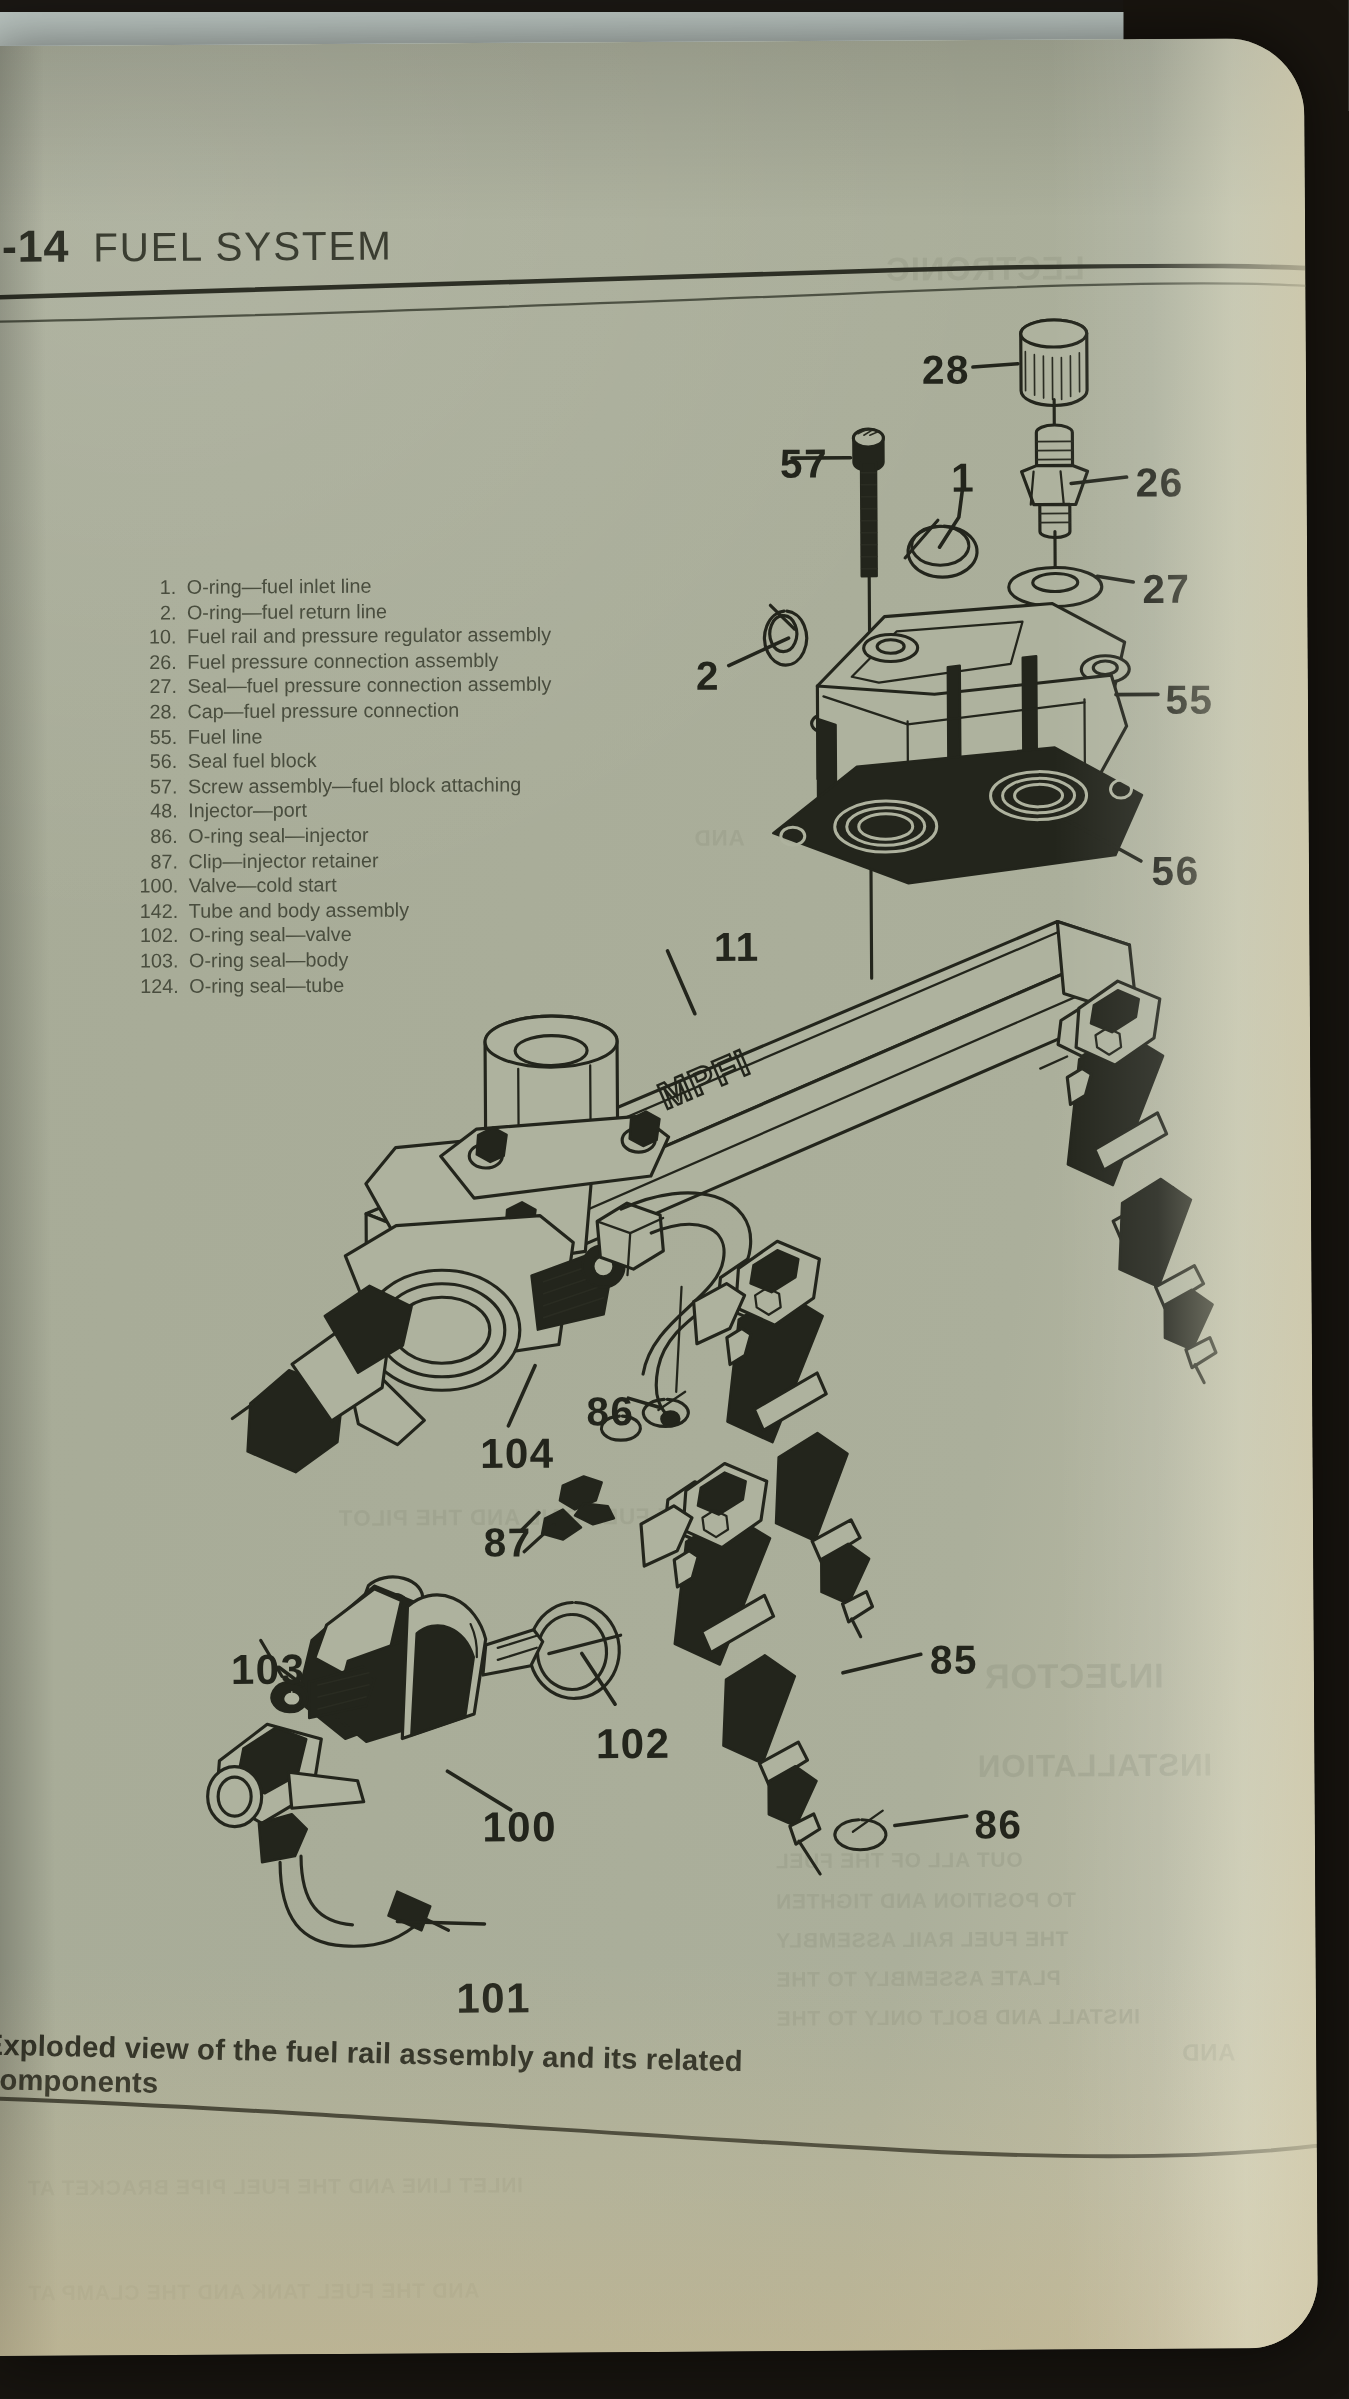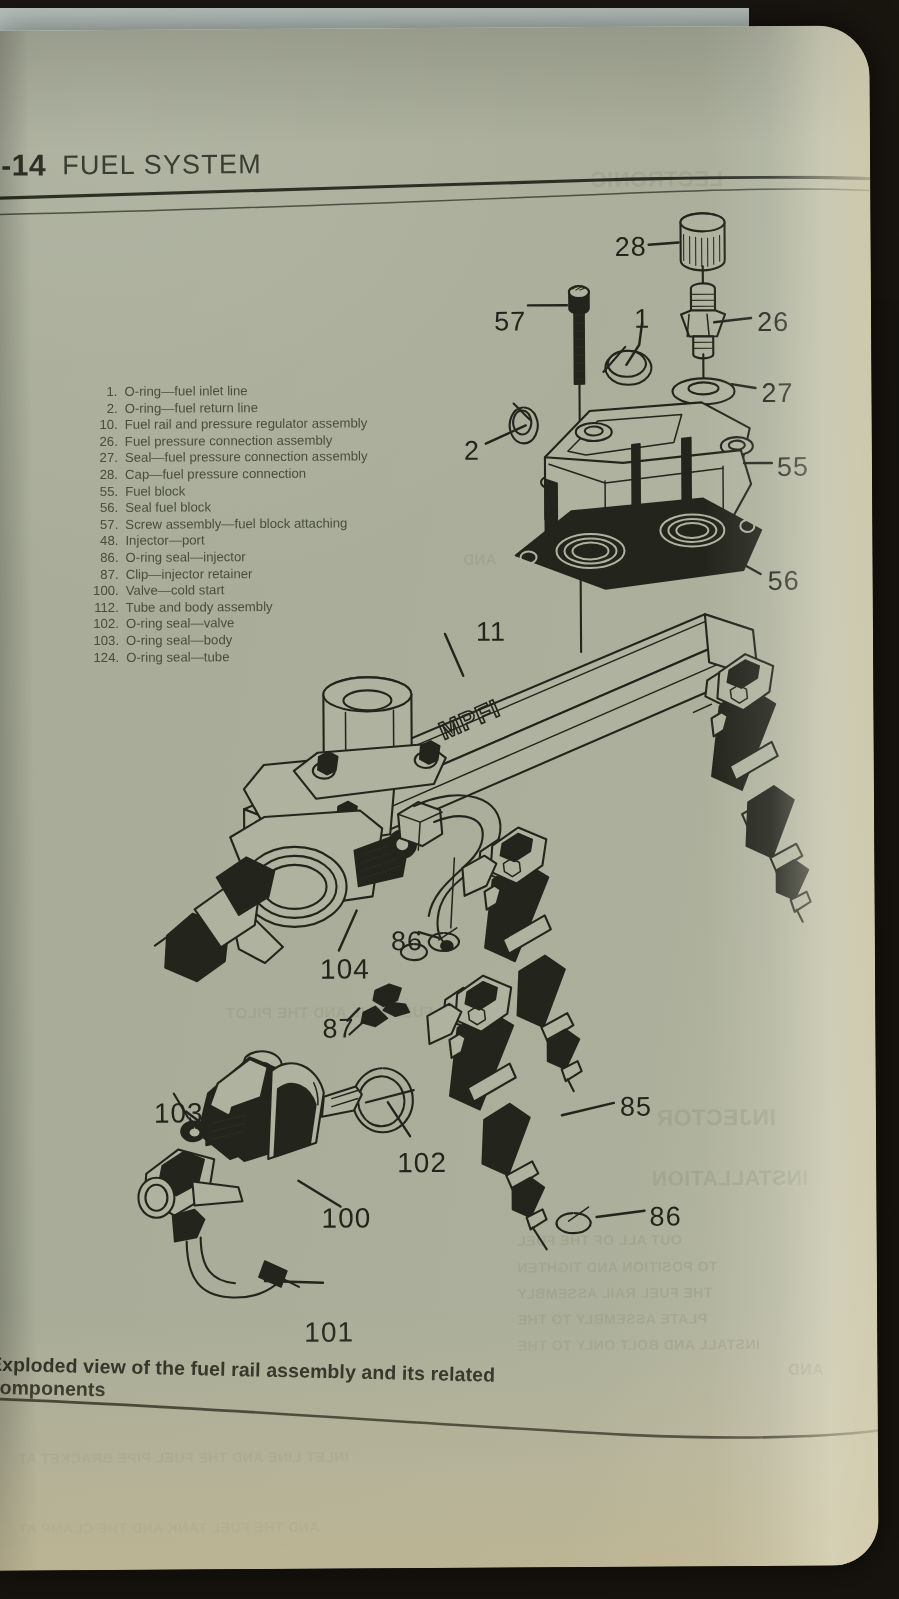--- a/index.html
+++ b/index.html
@@ -86,21 +86,21 @@
     position:absolute;left:52px;top:338px;width:330px;
   }
   .parts li{
     list-style:none;
     font-size:13.2px;line-height:16.6px;color:#494d3e;
     white-space:nowrap;
   }
   .parts .num{display:inline-block;width:34px;text-align:right;margin-right:7px;}
   
   .callout{
-    position:absolute;color:#23251c;font-weight:400;
+    position:absolute;color:#23251c;font-weight:700;
     font-size:27px;letter-spacing:1px;
   }
   .callout.small{font-size:28px;}
   
   .caption{
     position:absolute;left:-8px;top:1322px;width:620px;
     font-size:19.5px;font-weight:700;color:#23251c;letter-spacing:.1px;
     transform:rotate(1.6deg);transform-origin:left top;
   }
   
@@ -154,28 +154,28 @@
       </svg>
     </div>
 
     <ul class="parts" id="parts-list">
         <li><span class="num">1.</span><span>O-ring—fuel inlet line</span></li>
         <li><span class="num">2.</span><span>O-ring—fuel return line</span></li>
         <li><span class="num">10.</span><span>Fuel rail and pressure regulator assembly</span></li>
         <li><span class="num">26.</span><span>Fuel pressure connection assembly</span></li>
         <li><span class="num">27.</span><span>Seal—fuel pressure connection assembly</span></li>
         <li><span class="num">28.</span><span>Cap—fuel pressure connection</span></li>
-        <li><span class="num">55.</span><span>Fuel block</span></li>
+        <li><span class="num">55.</span><span>Fuel line</span></li>
         <li><span class="num">56.</span><span>Seal fuel block</span></li>
         <li><span class="num">57.</span><span>Screw assembly—fuel block attaching</span></li>
         <li><span class="num">48.</span><span>Injector—port</span></li>
         <li><span class="num">86.</span><span>O-ring seal—injector</span></li>
         <li><span class="num">87.</span><span>Clip—injector retainer</span></li>
         <li><span class="num">100.</span><span>Valve—cold start</span></li>
-        <li><span class="num">112.</span><span>Tube and body assembly</span></li>
+        <li><span class="num">142.</span><span>Tube and body assembly</span></li>
         <li><span class="num">102.</span><span>O-ring seal—valve</span></li>
         <li><span class="num">103.</span><span>O-ring seal—body</span></li>
         <li><span class="num">124.</span><span>O-ring seal—tube</span></li>
       </ul>
 
     <svg id="art" viewBox="0 0 880 1540">
 
       <g>
         <path class="fillw" d="M690,196 a22,9 0 0 1 44,0 v38 a22,10 0 0 1 -44,0 z"></path>
         <ellipse class="fillw" cx="712" cy="196" rx="22" ry="9"></ellipse>
@@ -476,21 +476,21 @@
         <path class="lead" d="M618,1076 L566,1088"></path>
         <path class="lead" d="M414,1108 L392,1074"></path>
         <path class="lead" d="M344,1178 L302,1152"></path>
         <path class="lead" d="M648,1184 L600,1190"></path>
         <path class="lead" d="M326,1254 L268,1252"></path>
       </g>
     </svg>
 
     <div id="callout-layer">
         <div class="callout" style="left: 624px; top: 205px;">28</div>
-        <div class="callout" style="left: 503px; top: 267px; margin-top: 12px;">57</div>
+        <div class="callout" style="left: 529px; top: 267px;">57</div>
         <div class="callout" style="left: 643px; top: 277px;">1</div>
         <div class="callout" style="left: 766px; top: 281px;">26</div>
         <div class="callout" style="left: 770px; top: 352px;">27</div>
         <div class="callout" style="left: 472px; top: 408px;">2</div>
         <div class="callout" style="left: 785px; top: 426px;">55</div>
         <div class="callout" style="left: 775px; top: 540px;">56</div>
         <div class="callout" style="left: 443px; top: 589px; margin-left: 40px;">11</div>
         <div class="callout" style="left: 396px; top: 898px;">86</div>
         <div class="callout small" style="left: 325px; top: 925px;">104</div>
         <div class="callout" style="left: 327px; top: 985px;">87</div>

